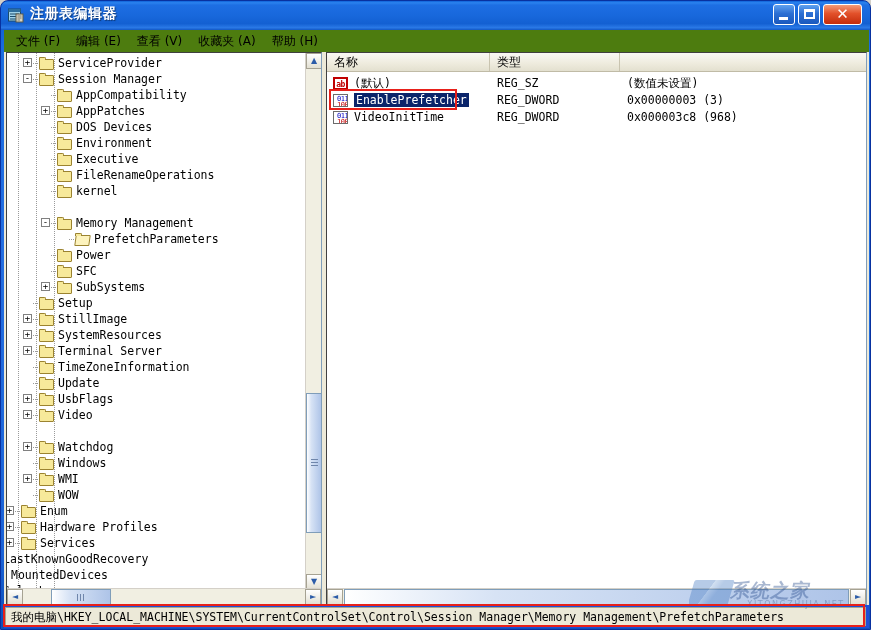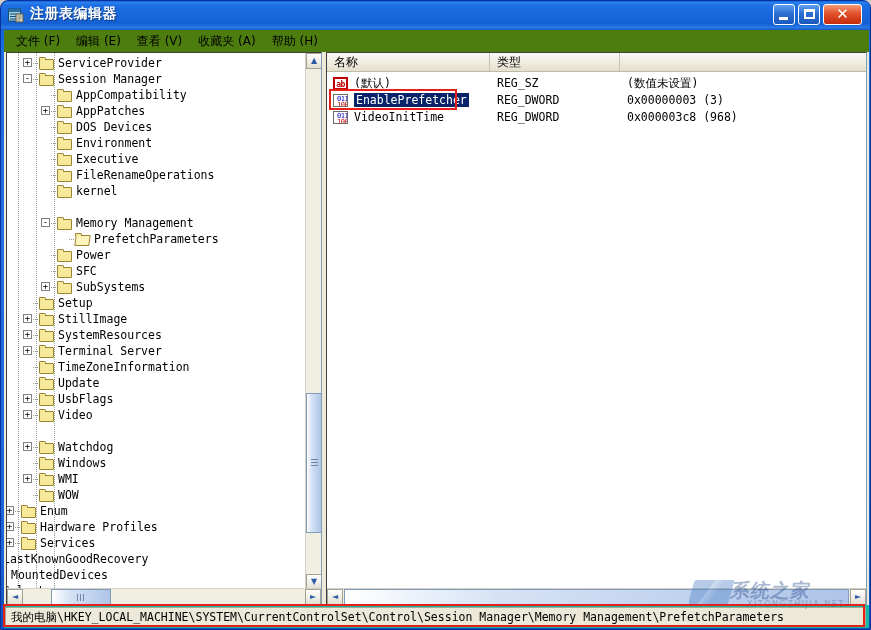--- a/index.html
+++ b/index.html
@@ -272,21 +272,21 @@
   }
   .vicon-dw { padding: 1px 0 0 3px; letter-spacing: -0.5px; }
   .vicon-dw span { display: block; }
   .dw-blue { color: #0000c0; }
   .dw-red { color: #c00000; }
 
   
   #statusbar {
     position: absolute; left: 0; top: 575px;
     width: 865px; height: 23px;
-    background: #14b8a6;
+    background: #1d4ed8;
   }
   #status-inner {
     position: absolute; left: 1px; top: 2px;
     width: 861px; height: 19px;
     border: 1px solid #a9a48e;
     background: #ece9d8;
   }
   #status-text {
     position: absolute; left: 5px; top: 1px;
     font-family: "DejaVu Sans Mono", monospace;

